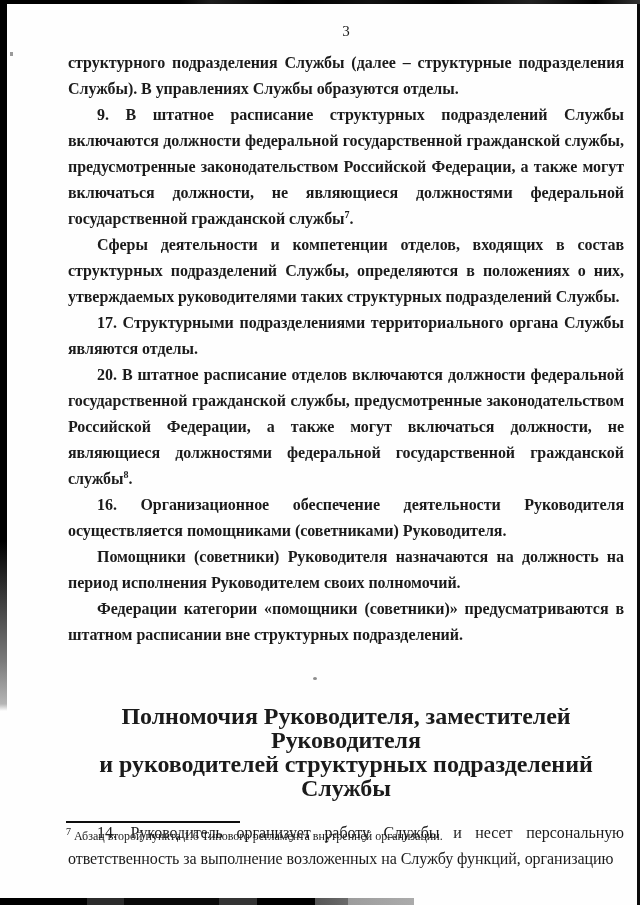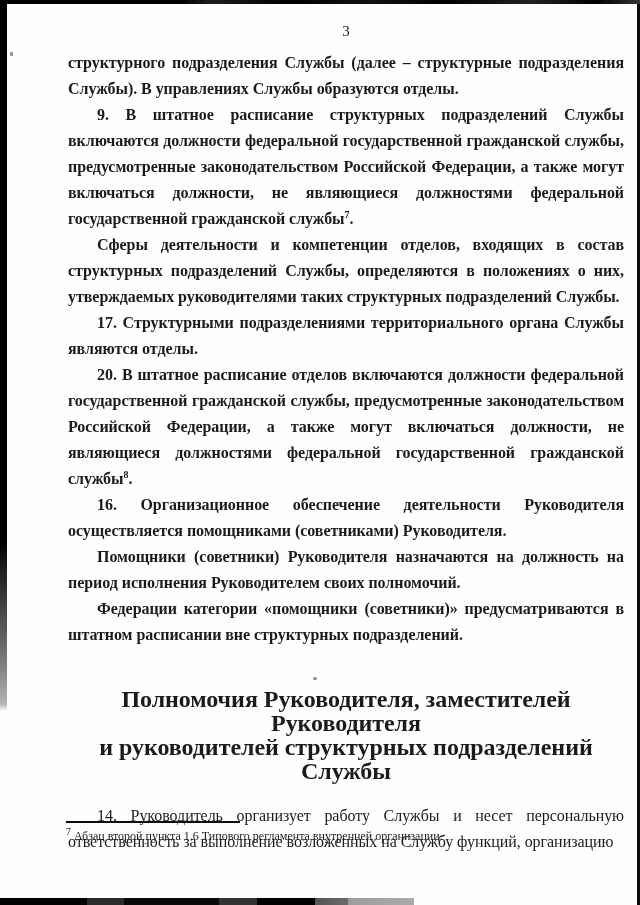--- a/index.html
+++ b/index.html
@@ -41,21 +41,21 @@
   .body-text {
     position: absolute; top: 50px; left: 68px; width: 556px;
     font-size: 16px; line-height: 26px;
     text-align: justify; letter-spacing: -0.05px; font-weight: bold;
   }
   .para { margin: 0; text-indent: 29px; }
   .para.no-indent { text-indent: 0; }
   .para sup, .fn sup { font-size: 10px; line-height: 0; vertical-align: super; }
 
   .lower-block {
-    position: absolute; top: 687px; left: 68px; width: 556px;
+    position: absolute; top: 704px; left: 68px; width: 556px;
     font-size: 16px; letter-spacing: -0.05px;
   }
   .section-heading {
     margin: 0; font-weight: bold; text-align: center; line-height: 24px;
   }
   .lower-block .para { margin-top: 20px; line-height: 26px; text-align: justify; }
 
   .footnotes {
     position: absolute; top: 819px; left: 66px; width: 556px;
     font-size: 12px; line-height: 18px;

